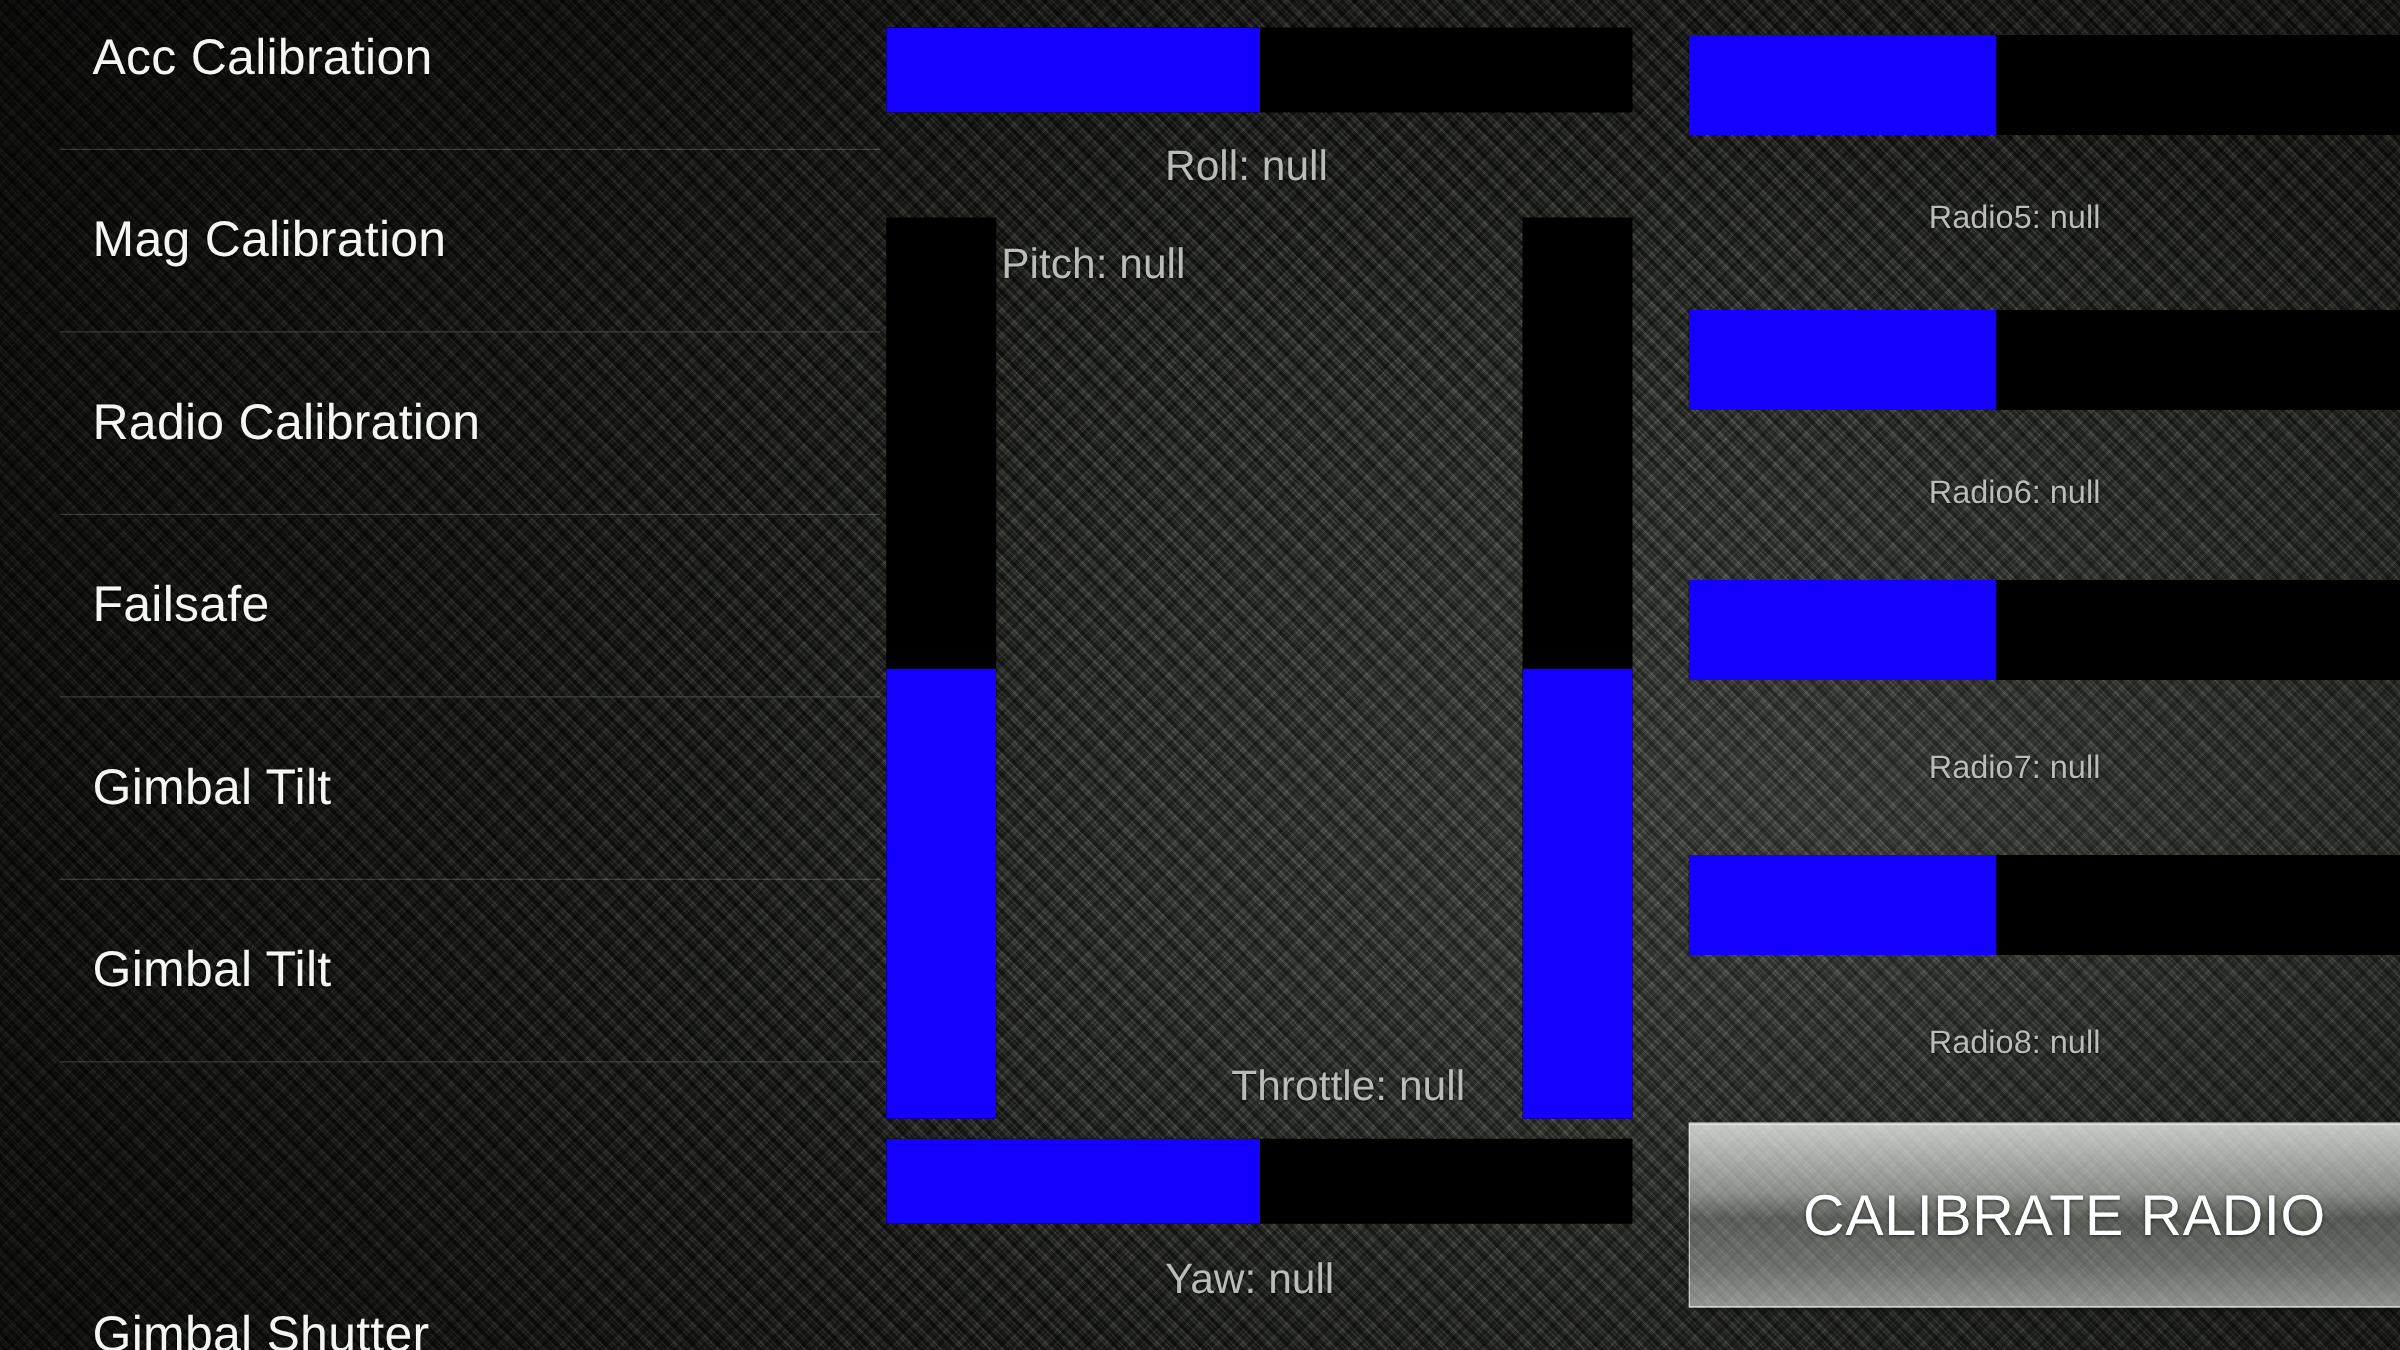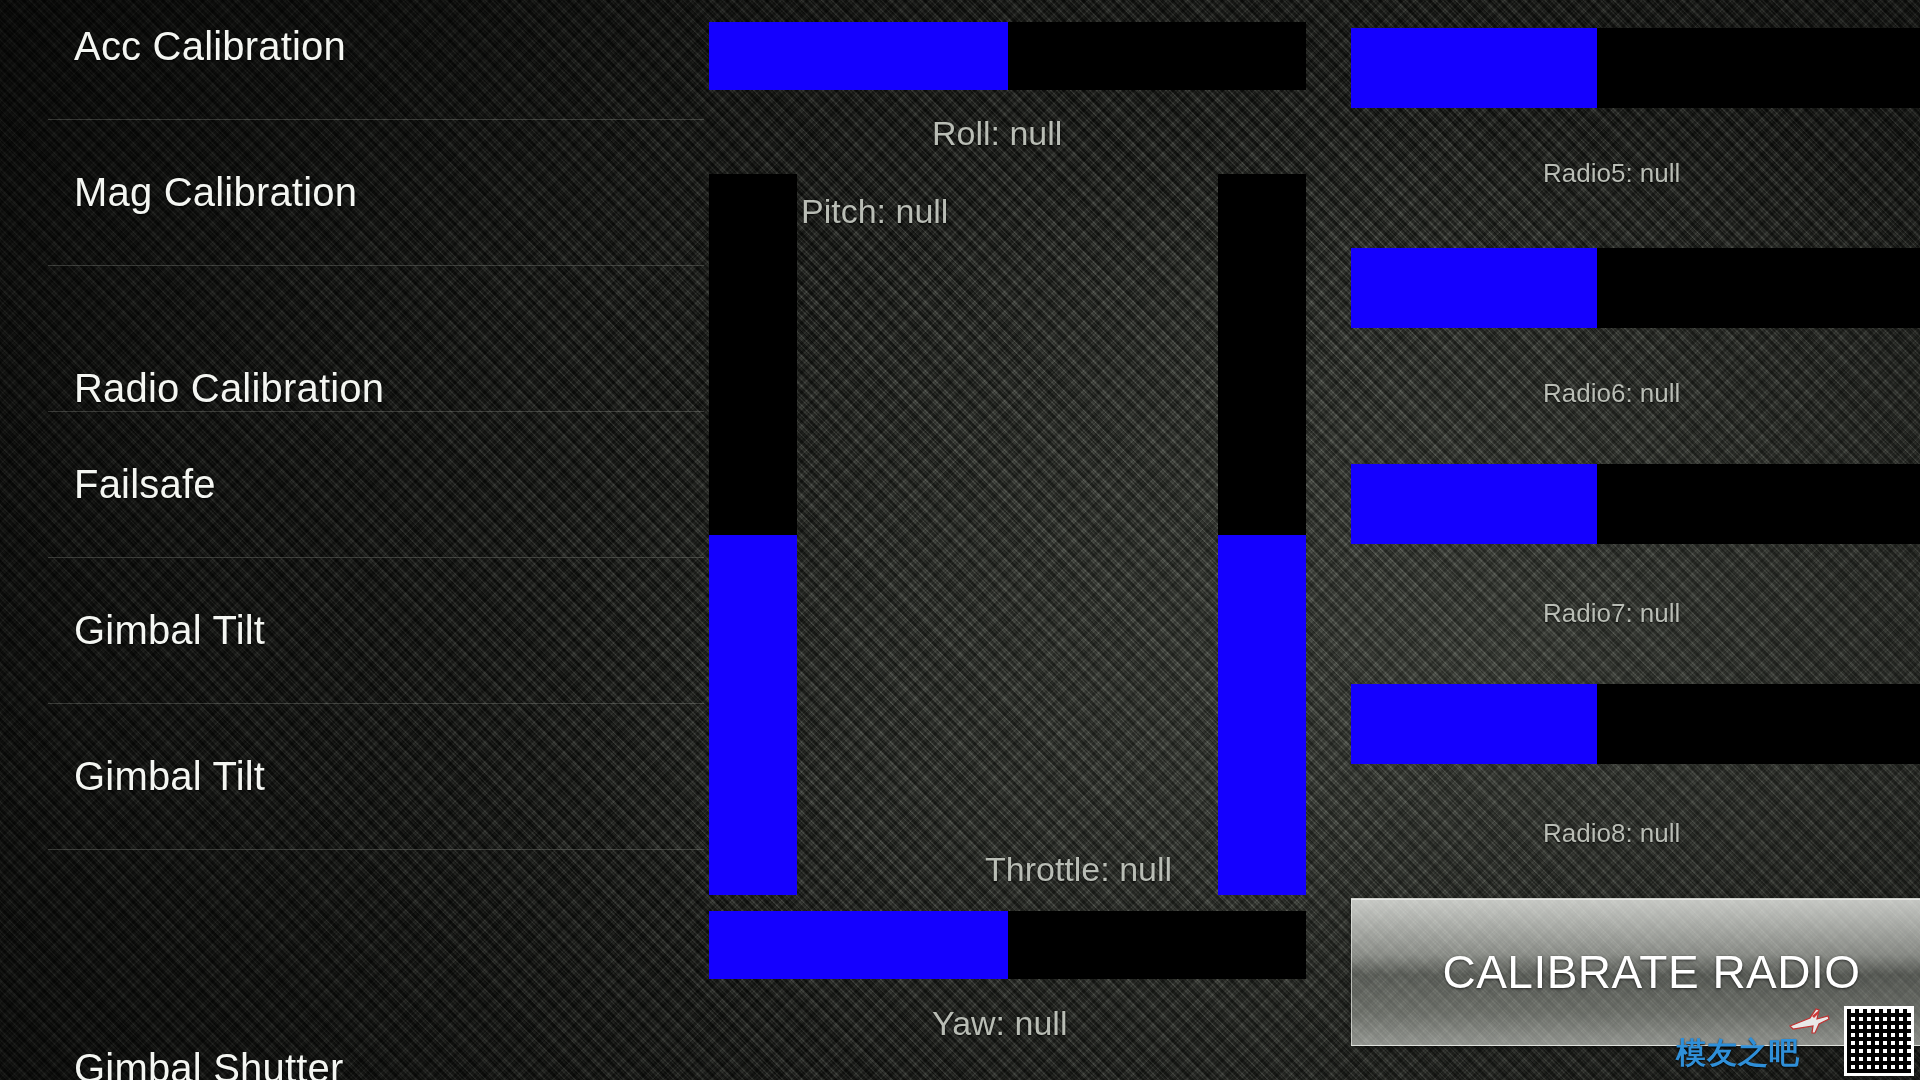--- a/index.html
+++ b/index.html
@@ -156,21 +156,21 @@
   <nav id="sidebar">
 
     <div class="menu-item" style="top:-26px;">
       <span class="label">Acc Calibration</span>
     </div>
 
     <div class="menu-item" style="top:120px;">
       <span class="label">Mag Calibration</span>
     </div>
 
-    <div class="menu-item" style="top:266px;align-items:flex-end;">
+    <div class="menu-item" style="top:266px;">
       <span class="label">Radio Calibration</span>
     </div>
 
     <div class="menu-item" style="top:412px;">
       <span class="label">Failsafe</span>
     </div>
 
     <div class="menu-item" style="top:558px;">
       <span class="label">Gimbal Tilt</span>
     </div>
@@ -231,26 +231,14 @@
       <div class="fill" style="width:41%;"></div>
     </div>
     <div class="radio-label" style="left:1495px; top:818px;">Radio8: null</div>
 
     <div id="calibrate-btn">
       <span class="btn-label">CALIBRATE RADIO</span>
     </div>
 
   </section>
 
-  <div id="watermark">
-    <div id="wm-logo">
-      <svg id="wm-plane" viewBox="0 0 46 34">
-        <path d="M4 20 L24 12 L30 3 L33 4 L31 13 L42 10 L43 13 L33 18 L29 27 L26 27 L27 20 L7 23 Z" fill="#e8e8e8" stroke="#c03030" stroke-width="1.2"></path>
-        <path d="M26 10 L32 5 L33 7 L28 12 Z" fill="#d03838"></path>
-      </svg>
-      <span id="wm-text">模友之吧</span>
-    </div>
-    <div id="wm-qr">
-      <div class="qr-grid"></div>
-    </div>
-  </div>
 
 </div>
 
 </body></html>

